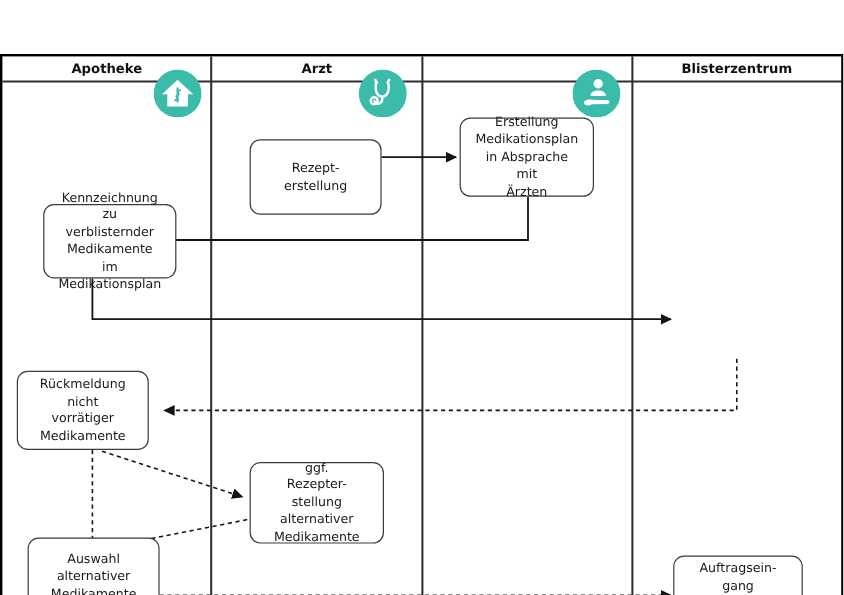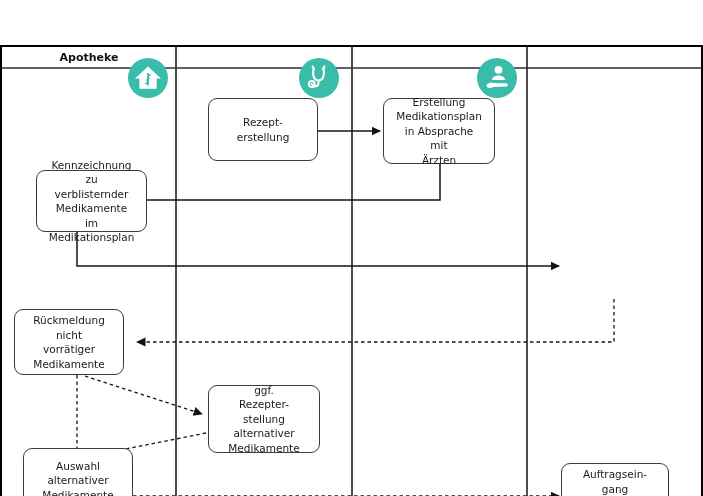--- a/index.html
+++ b/index.html
@@ -47,20 +47,22 @@
     <path d="M77 187 L77 221 L559 221" fill="none" stroke="#141414" stroke-width="1.5" marker-end="url(#arrow)"></path>
 
     <path d="M614 254 L614 297 L137 297" fill="none" stroke="#141414" stroke-width="1.3" stroke-dasharray="3.5 3" marker-end="url(#arrow)"></path>
     <path d="M85 331 L202 369" fill="none" stroke="#141414" stroke-width="1.3" stroke-dasharray="3.5 3" marker-end="url(#arrow)"></path>
     <path d="M206 388 L90 411" fill="none" stroke="#141414" stroke-width="1.3" stroke-dasharray="3.5 3" marker-end="url(#arrow)"></path>
     <path d="M77 330 L77 412" fill="none" stroke="#141414" stroke-width="1.3" stroke-dasharray="3.5 3" marker-end="url(#arrow)"></path>
     <path d="M133 451 L559 451" fill="none" stroke="#141414" stroke-width="1.3" stroke-dasharray="3.5 3" marker-end="url(#arrow)"></path>
   </svg>
 
   <div class="lane-header" style="left:2px;width:174px">Apotheke</div>
+  <div class="lane-header" style="left:176px;width:176px">Arzt</div>
+  <div class="lane-header" style="left:527px;width:174px">Blisterzentrum</div>
 
   <div class="role-icon" style="left:128px;top:13px">
     <svg width="40" height="40" viewBox="0 0 40 40">
       <circle cx="20" cy="20" r="20" fill="#3bbcab"></circle>
       <path d="M20 8.5 L33 20.5 L28.6 20.5 L28.6 30.8 L11.4 30.8 L11.4 20.5 L7 20.5 Z" fill="#ffffff"></path>
       <line x1="20" y1="15" x2="20" y2="27.5" class="ic-accent-stroke" stroke-width="1.8"></line>
       <path d="M22.8 16.8 C16.8 18.2 23.4 20.2 19.9 21.3 C16.5 22.4 23.4 24.3 17.2 25.8" class="ic-accent-stroke" stroke-width="1.5"></path>
     </svg>
   </div>
   <div class="role-icon" style="left:299px;top:13px">
@@ -78,21 +80,21 @@
   </div>
   <div class="role-icon" style="left:477px;top:13px">
     <svg width="40" height="40" viewBox="0 0 40 40">
       <circle cx="20" cy="20" r="20" fill="#3bbcab"></circle>
       <circle cx="21.5" cy="11.8" r="3.9" fill="#ffffff"></circle>
       <path d="M15 22 C15 16 28 16 28 22 Z" fill="#ffffff"></path>
       <path d="M9.5 27 C12.5 23.5 16.5 25.3 20.5 25.3 L29 25.3 C31.4 25.3 31.4 28.6 29 28.6 L16.5 28.9 C12.5 30.8 9.5 30 9.5 27 Z" fill="#ffffff"></path>
     </svg>
   </div>
 
-  <div class="node" style="left:208px;top:53px;width:110px;height:63px">Rezept-
+  <div class="node" style="left:208px;top:71px;width:110px;height:63px">Rezept-
 erstellung</div>
   <div class="node" style="left:383px;top:53px;width:112px;height:66px">Erstellung
 Medikationsplan
 in Absprache mit
 Ärzten</div>
   <div class="node" style="left:36px;top:125px;width:111px;height:62px">Kennzeichnung
 zu verblisternder
 Medikamente im
 Medikationsplan</div>
   <div class="node" style="left:14px;top:264px;width:110px;height:66px">Rückmeldung

